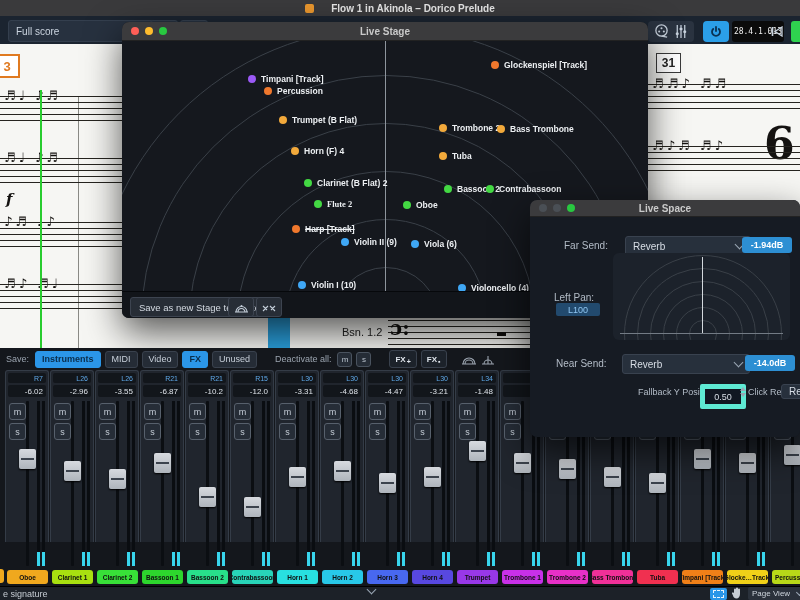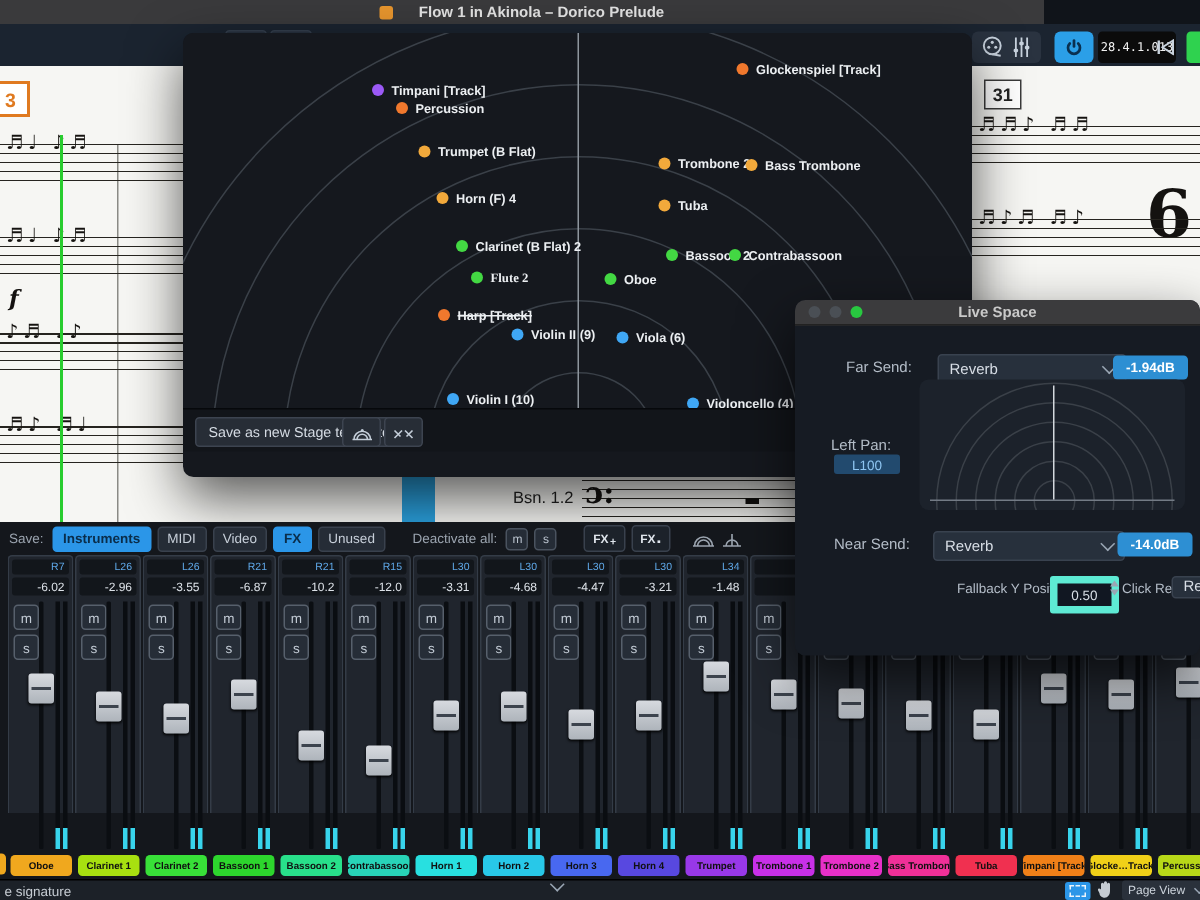--- a/index.html
+++ b/index.html
@@ -2,21 +2,21 @@
 <html><head>
 <meta charset="utf-8">
 <style>
   html,body{margin:0;padding:0;background:#000;}
   #app{position:relative;width:800px;height:600px;overflow:hidden;
        font-family:"Liberation Sans",sans-serif;background:#10141a;
        -webkit-font-smoothing:antialiased;}
   .abs{position:absolute;}
 
   
-  #titlebar{left:0;top:0;width:696px;height:16px;background:#3a3a3c;
+  #titlebar{left:0;top:0;width:800px;height:16px;background:#3a3a3c;
     display:flex;align-items:center;justify-content:center;gap:17px;
     color:#e4e4e4;font-size:10px;font-weight:bold;}
   .doc-icon{width:9px;height:9px;border-radius:2px;background:#e8962e;display:inline-block;}
 
   
   #toolbar{left:0;top:16px;width:800px;height:28px;background:#1b2430;border-bottom:1px solid #0c1016;}
   .tb-select{position:absolute;left:8px;top:4px;width:132px;height:20px;background:#27313f;
     border:1px solid #343f4e;border-radius:3px;color:#ccd5e0;font-size:10px;
     display:flex;align-items:center;padding:0 7px;justify-content:space-between;}
   .chev{width:6px;height:6px;border-right:1.5px solid #9aa6b4;border-bottom:1.5px solid #9aa6b4;
@@ -144,20 +144,24 @@
 <body>
 
 <div id="app">
 
   <div id="titlebar" class="abs">
     <span class="doc-icon"></span>
     <span>Flow 1 in Akinola – Dorico Prelude</span>
   </div>
 
   <div id="toolbar" class="abs">
+    <div class="tb-select">
+      <span>Full score</span>
+      <span class="chev"></span>
+    </div>
     <div class="tb-iconbtn" style="left:150px;">
       <svg width="14" height="12" viewBox="0 0 14 12">
         <rect x="1" y="1" width="12" height="10" rx="2" fill="none" stroke="#c3cdd8" stroke-width="1.4" stroke-dasharray="3 2"></rect>
       </svg>
     </div>
     <div class="tb-iconbtn" style="left:180px;">
       <svg width="14" height="12" viewBox="0 0 14 12">
         <rect x="1" y="1" width="12" height="10" rx="2" fill="none" stroke="#c3cdd8" stroke-width="1.4"></rect>
       </svg>
     </div>
@@ -224,20 +228,28 @@
         </div>
       </div>
     <div id="bsn-label">Bsn. 1.2</div>
     <div class="clefish" style="left:390px;top:272px;">ɔ:</div>
     <div id="bass-rest"></div>
     <div id="blue-block"></div>
     <div id="playhead"></div>
   </div>
 
   <div id="stage-win" class="win">
+    <div class="win-title">
+      <div class="lights">
+        <span class="light" style="background:#ff5f57"></span>
+        <span class="light" style="background:#febc2e"></span>
+        <span class="light" style="background:#28c840"></span>
+      </div>
+      <span class="ttl">Live Stage</span>
+    </div>
     <div id="stage-body">
       <div class="arc" style="left:211px;top:226px;width:104px;height:104px;"></div>
       <div class="arc" style="left:163px;top:178px;width:200px;height:200px;"></div>
       <div class="arc" style="left:115px;top:130px;width:296px;height:296px;"></div>
       <div class="arc" style="left:67px;top:82px;width:392px;height:392px;"></div>
       <div class="arc" style="left:19px;top:34px;width:488px;height:488px;"></div>
       <div class="arc" style="left:-29px;top:-14px;width:584px;height:584px;"></div>
       <div id="stage-center"></div>
       <div id="stage-insts">
           <div class="inst" style="left: 126px; top: 33px;">

